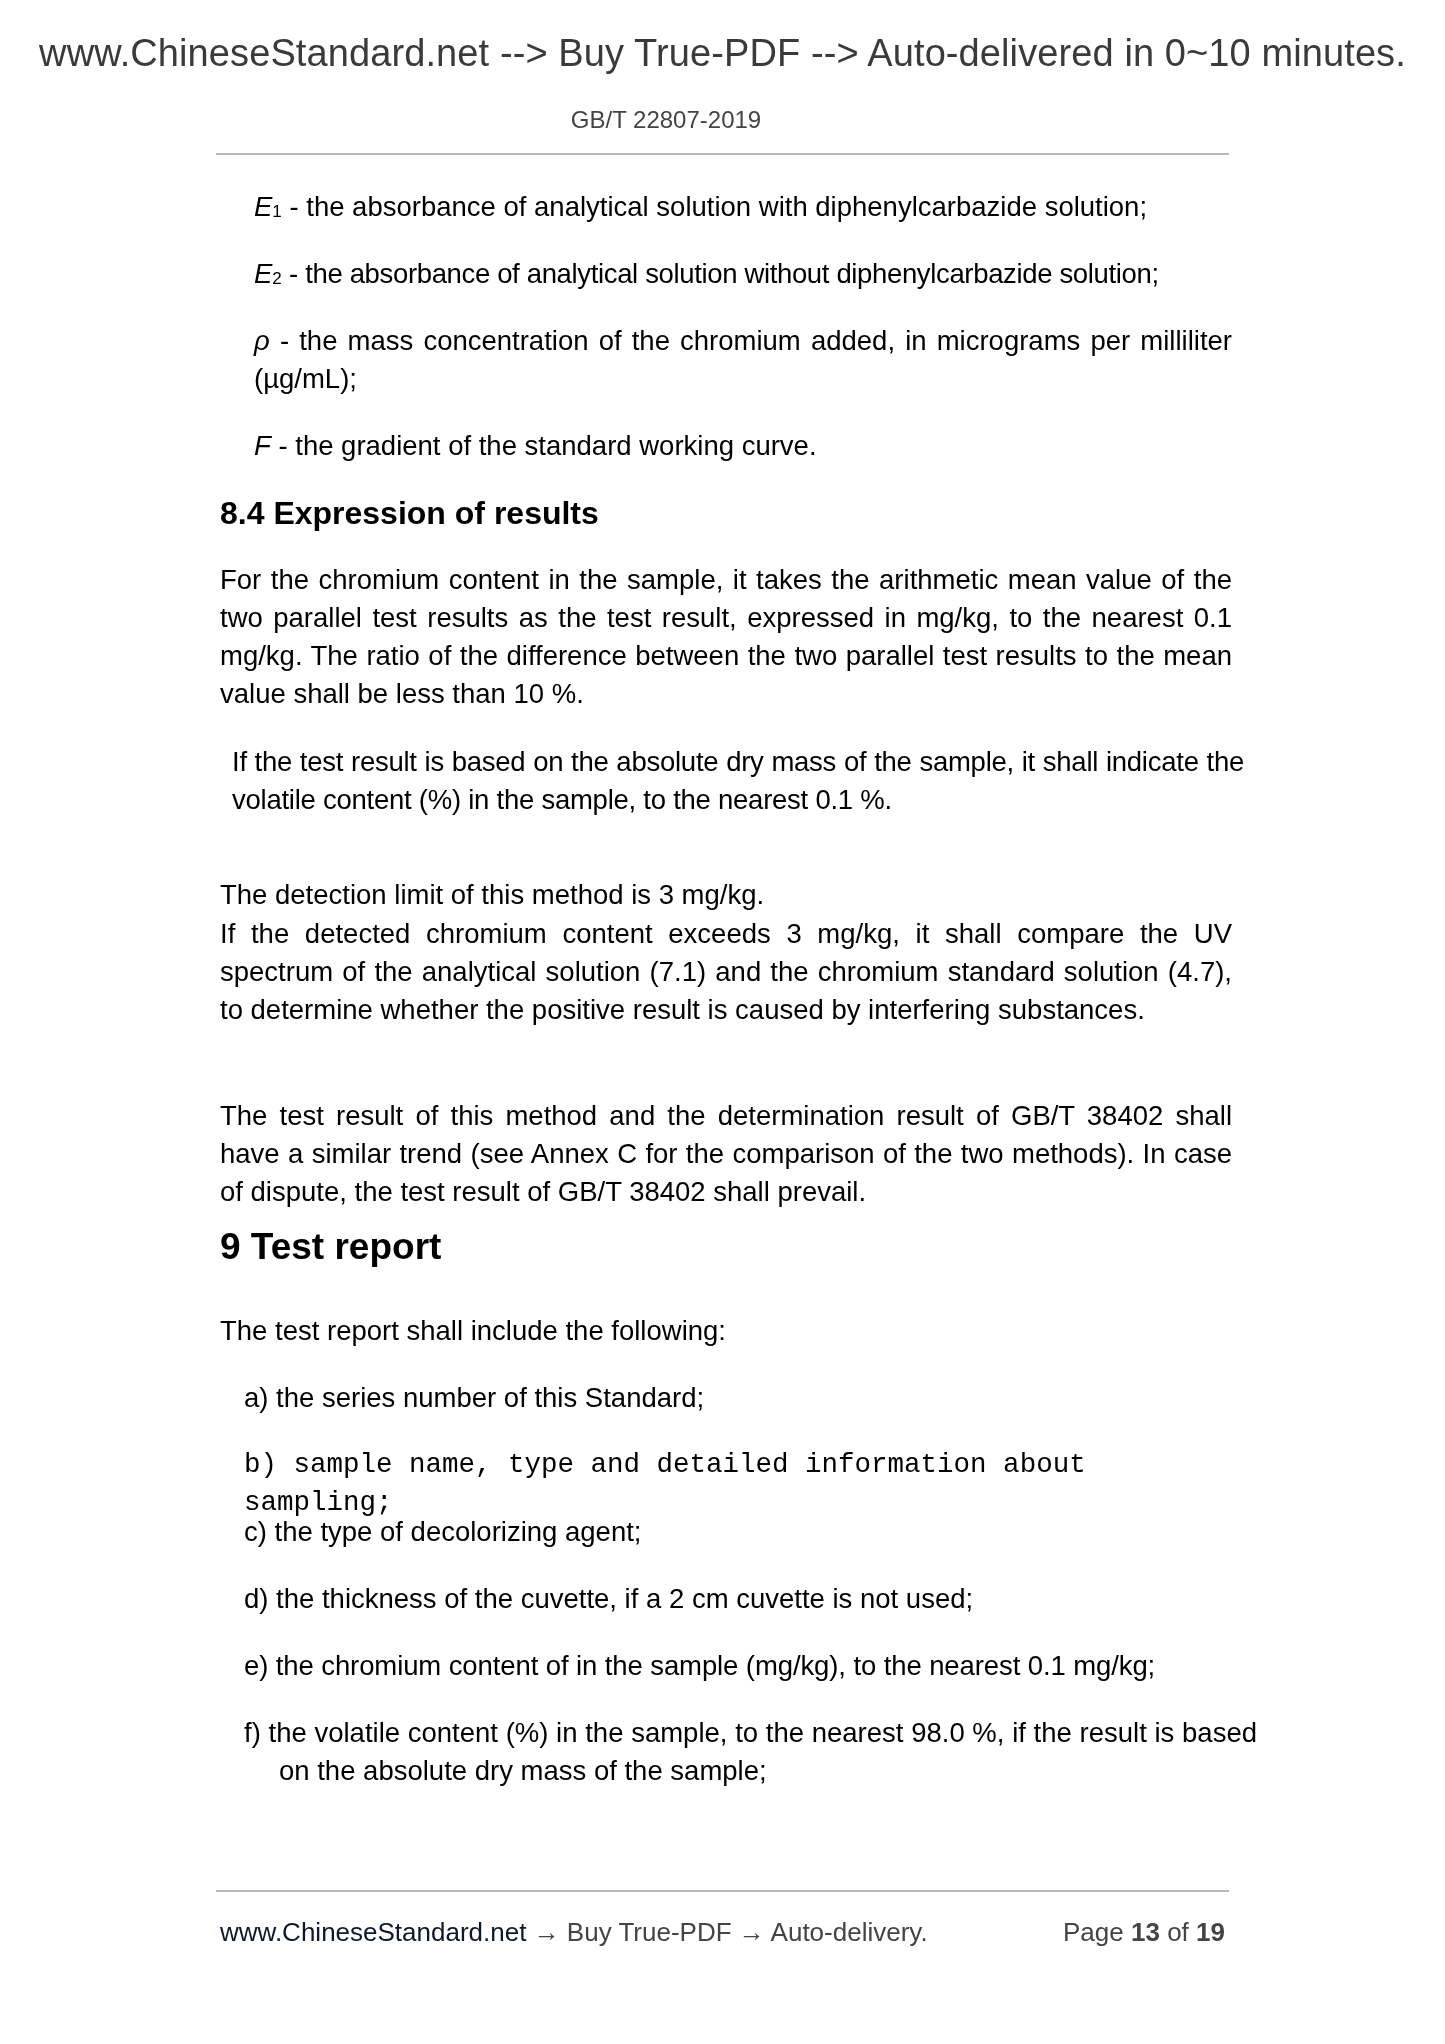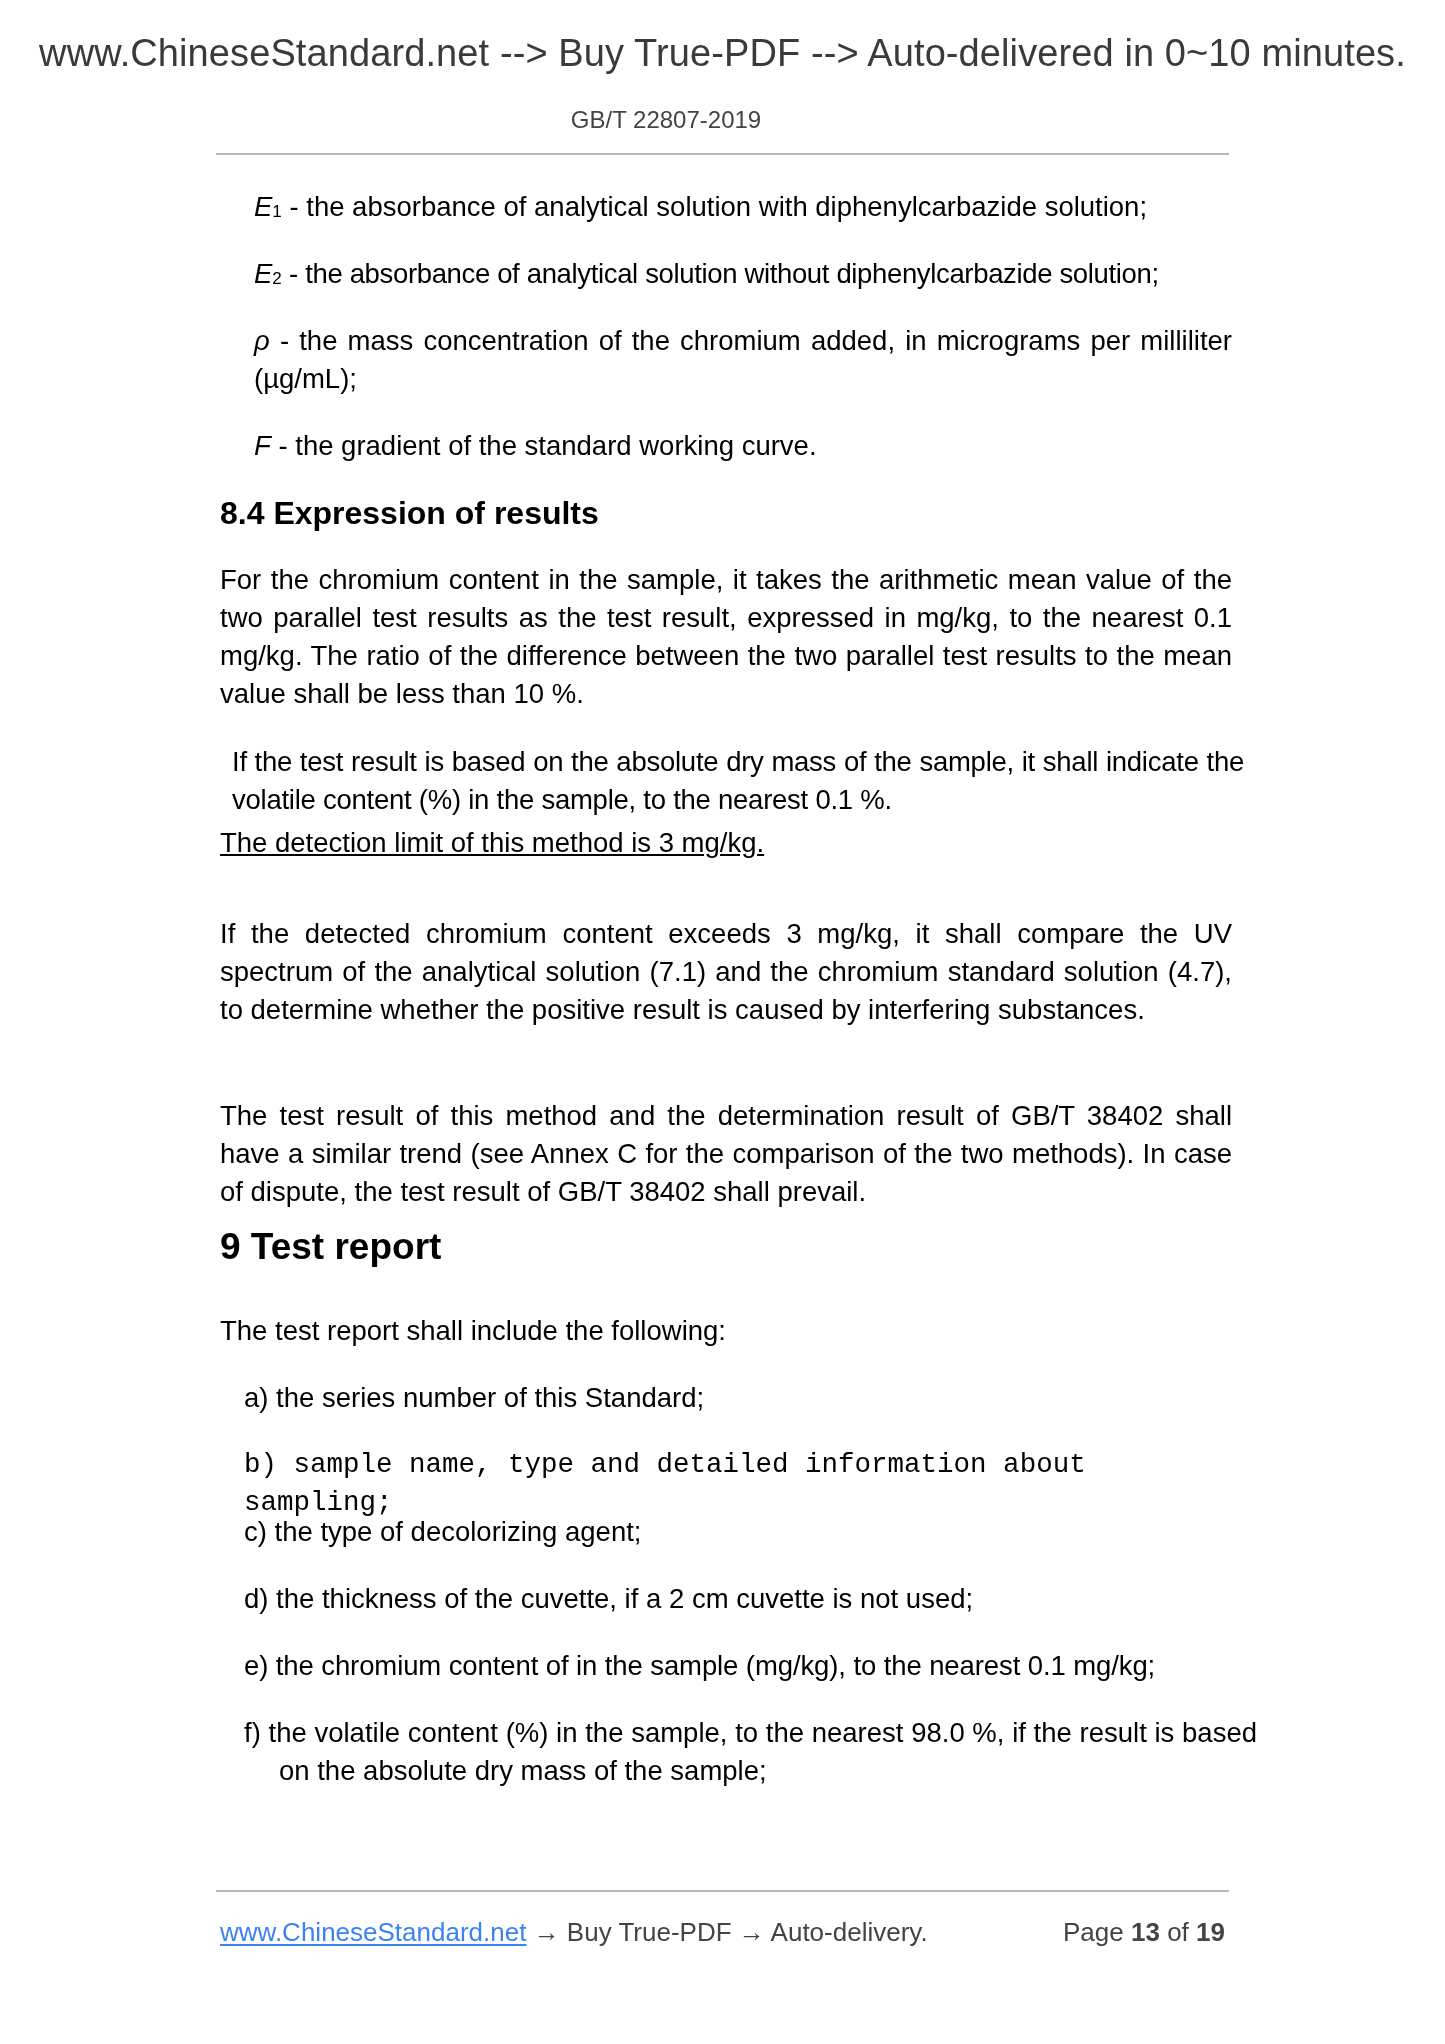--- a/index.html
+++ b/index.html
@@ -73,22 +73,21 @@
     }
     .footer {
       position: absolute;
       top: 1917px;
       left: 220px;
       width: 1005px;
       font-size: 26px;
       color: #444444;
     }
     .footer-link {
-      color: #3b82f6;
-      text-decoration: underline;
+      color: #0f172a;
       text-underline-offset: 3px;
     }
     .footer-page {
       position: absolute;
       right: 0;
       top: 0;
     }
     .footer-page b { color: #444444; }
   </style>
 </head>
@@ -109,21 +108,21 @@
   <div class="block indent justify" style="top:134px;">
     <span class="sym">ρ</span><span> - the mass concentration of the chromium added, in micrograms per milliliter (µg/mL);</span>
   </div>
   <div class="block indent" style="top:239px;">
     <span class="sym">F</span><span> - the gradient of the standard working curve.</span>
   </div>
 
   <div class="block h3" style="top:306px;">8.4 Expression of results</div>
   <div class="block justify" style="top:373px;">For the chromium content in the sample, it takes the arithmetic mean value of the two parallel test results as the test result, expressed in mg/kg, to the nearest 0.1 mg/kg. The ratio of the difference between the two parallel test results to the mean value shall be less than 10 %.</div>
   <div class="block justify" style="top:555px;letter-spacing:-0.25px;margin-left:12px;">If the test result is based on the absolute dry mass of the sample, it shall indicate the volatile content (%) in the sample, to the nearest 0.1 %.</div>
-  <div class="block" style="top:636px;text-decoration:underline;">The detection limit of this method is 3 mg/kg.</div>
+  <div class="block" style="top:688px;">The detection limit of this method is 3 mg/kg.</div>
   <div class="block justify" style="top:727px;">If the detected chromium content exceeds 3 mg/kg, it shall compare the UV spectrum of the analytical solution (7.1) and the chromium standard solution (4.7), to determine whether the positive result is caused by interfering substances.</div>
   <div class="block justify" style="top:909px;">The test result of this method and the determination result of GB/T 38402 shall have a similar trend (see Annex C for the comparison of the two methods). In case of dispute, the test result of GB/T 38402 shall prevail.</div>
 
   <div class="block h2" style="top:1040px;">9 Test report</div>
   <div class="block" style="top:1124px;">The test report shall include the following:</div>
 
   <div class="list-item" style="top:1191px;">a) the series number of this Standard;</div>
   <div class="list-item" style="top:1258px;font-family:Liberation Mono, monospace;">b) sample name, type and detailed information about sampling;</div>
   <div class="list-item" style="top:1325px;">c) the type of decolorizing agent;</div>
   <div class="list-item" style="top:1392px;">d) the thickness of the cuvette, if a 2 cm cuvette is not used;</div>

